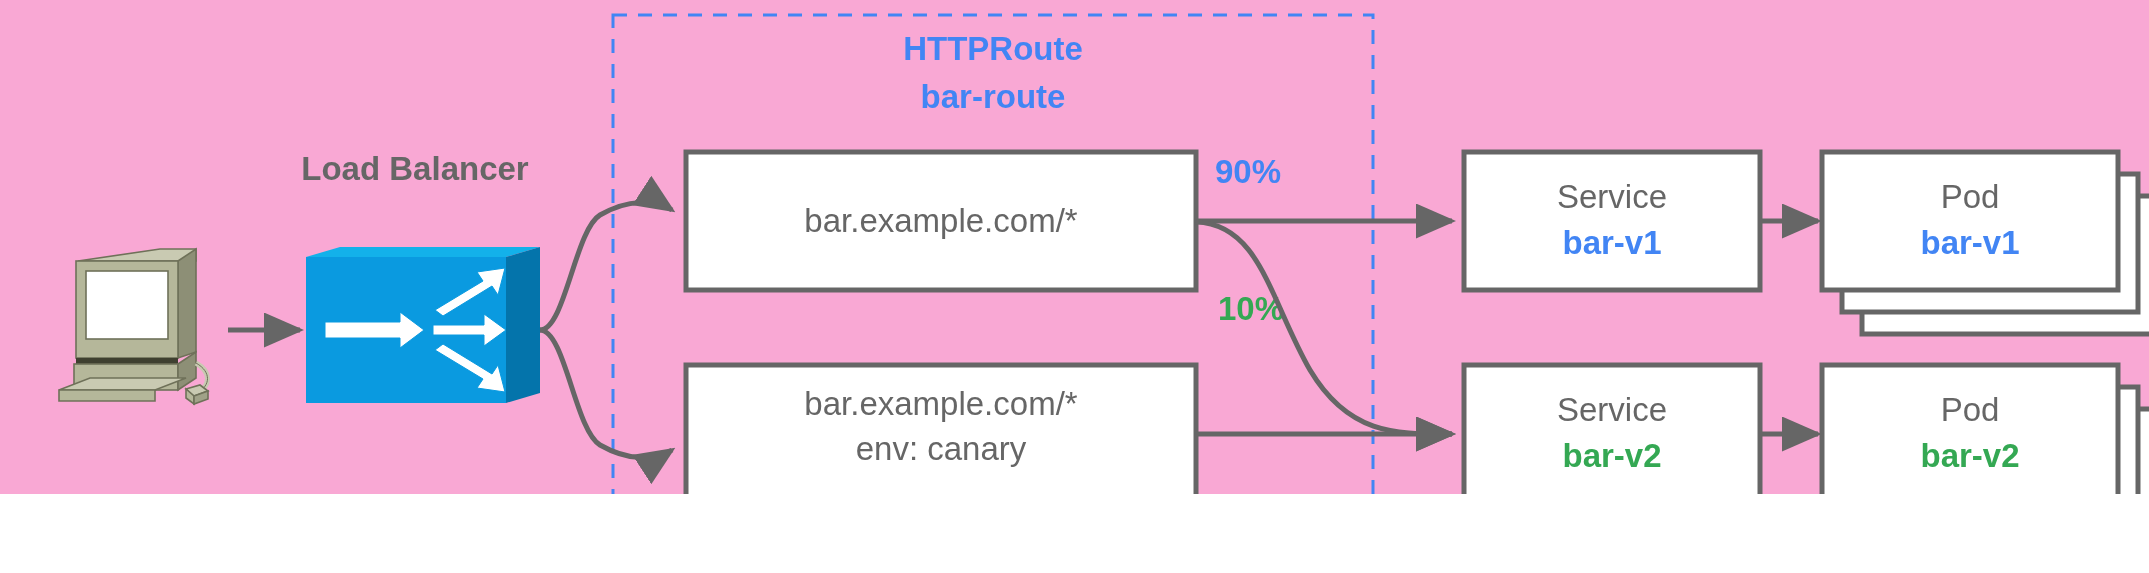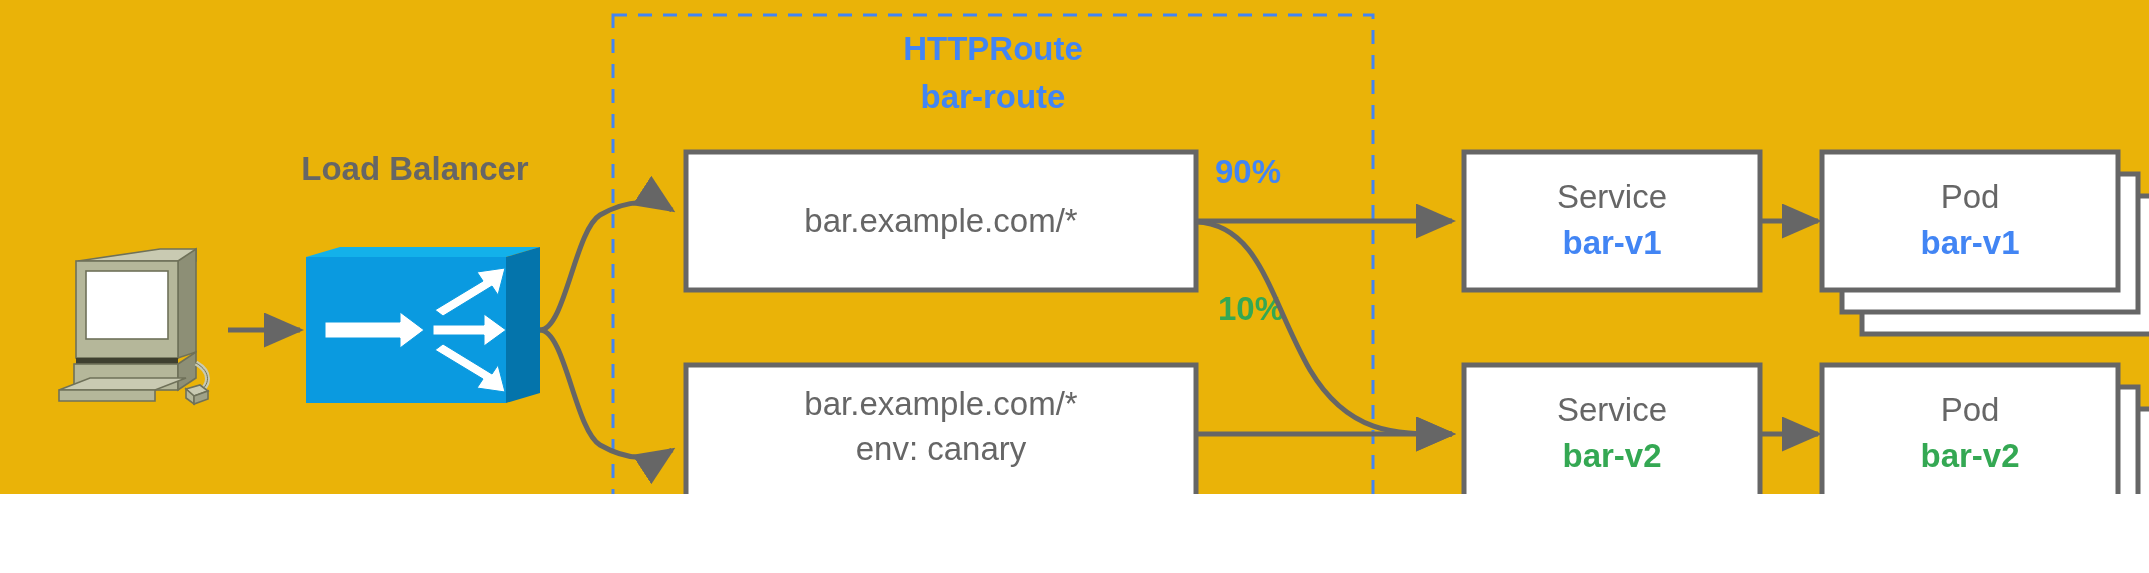--- a/index.html
+++ b/index.html
@@ -7,21 +7,21 @@
     padding: 0;
     background: #ffffff;
   }
   body {
     font-family: "Liberation Sans", sans-serif;
   }
   #stage {
     position: relative;
     width: 2149px;
     height: 494px;
-    background: #eab308;
+    background: #f9a8d4;
     overflow: hidden;
   }
   #diagram {
     position: absolute;
     left: 0;
     top: 0;
     width: 2149px;
     height: 573px;
   }
   .box-text {

